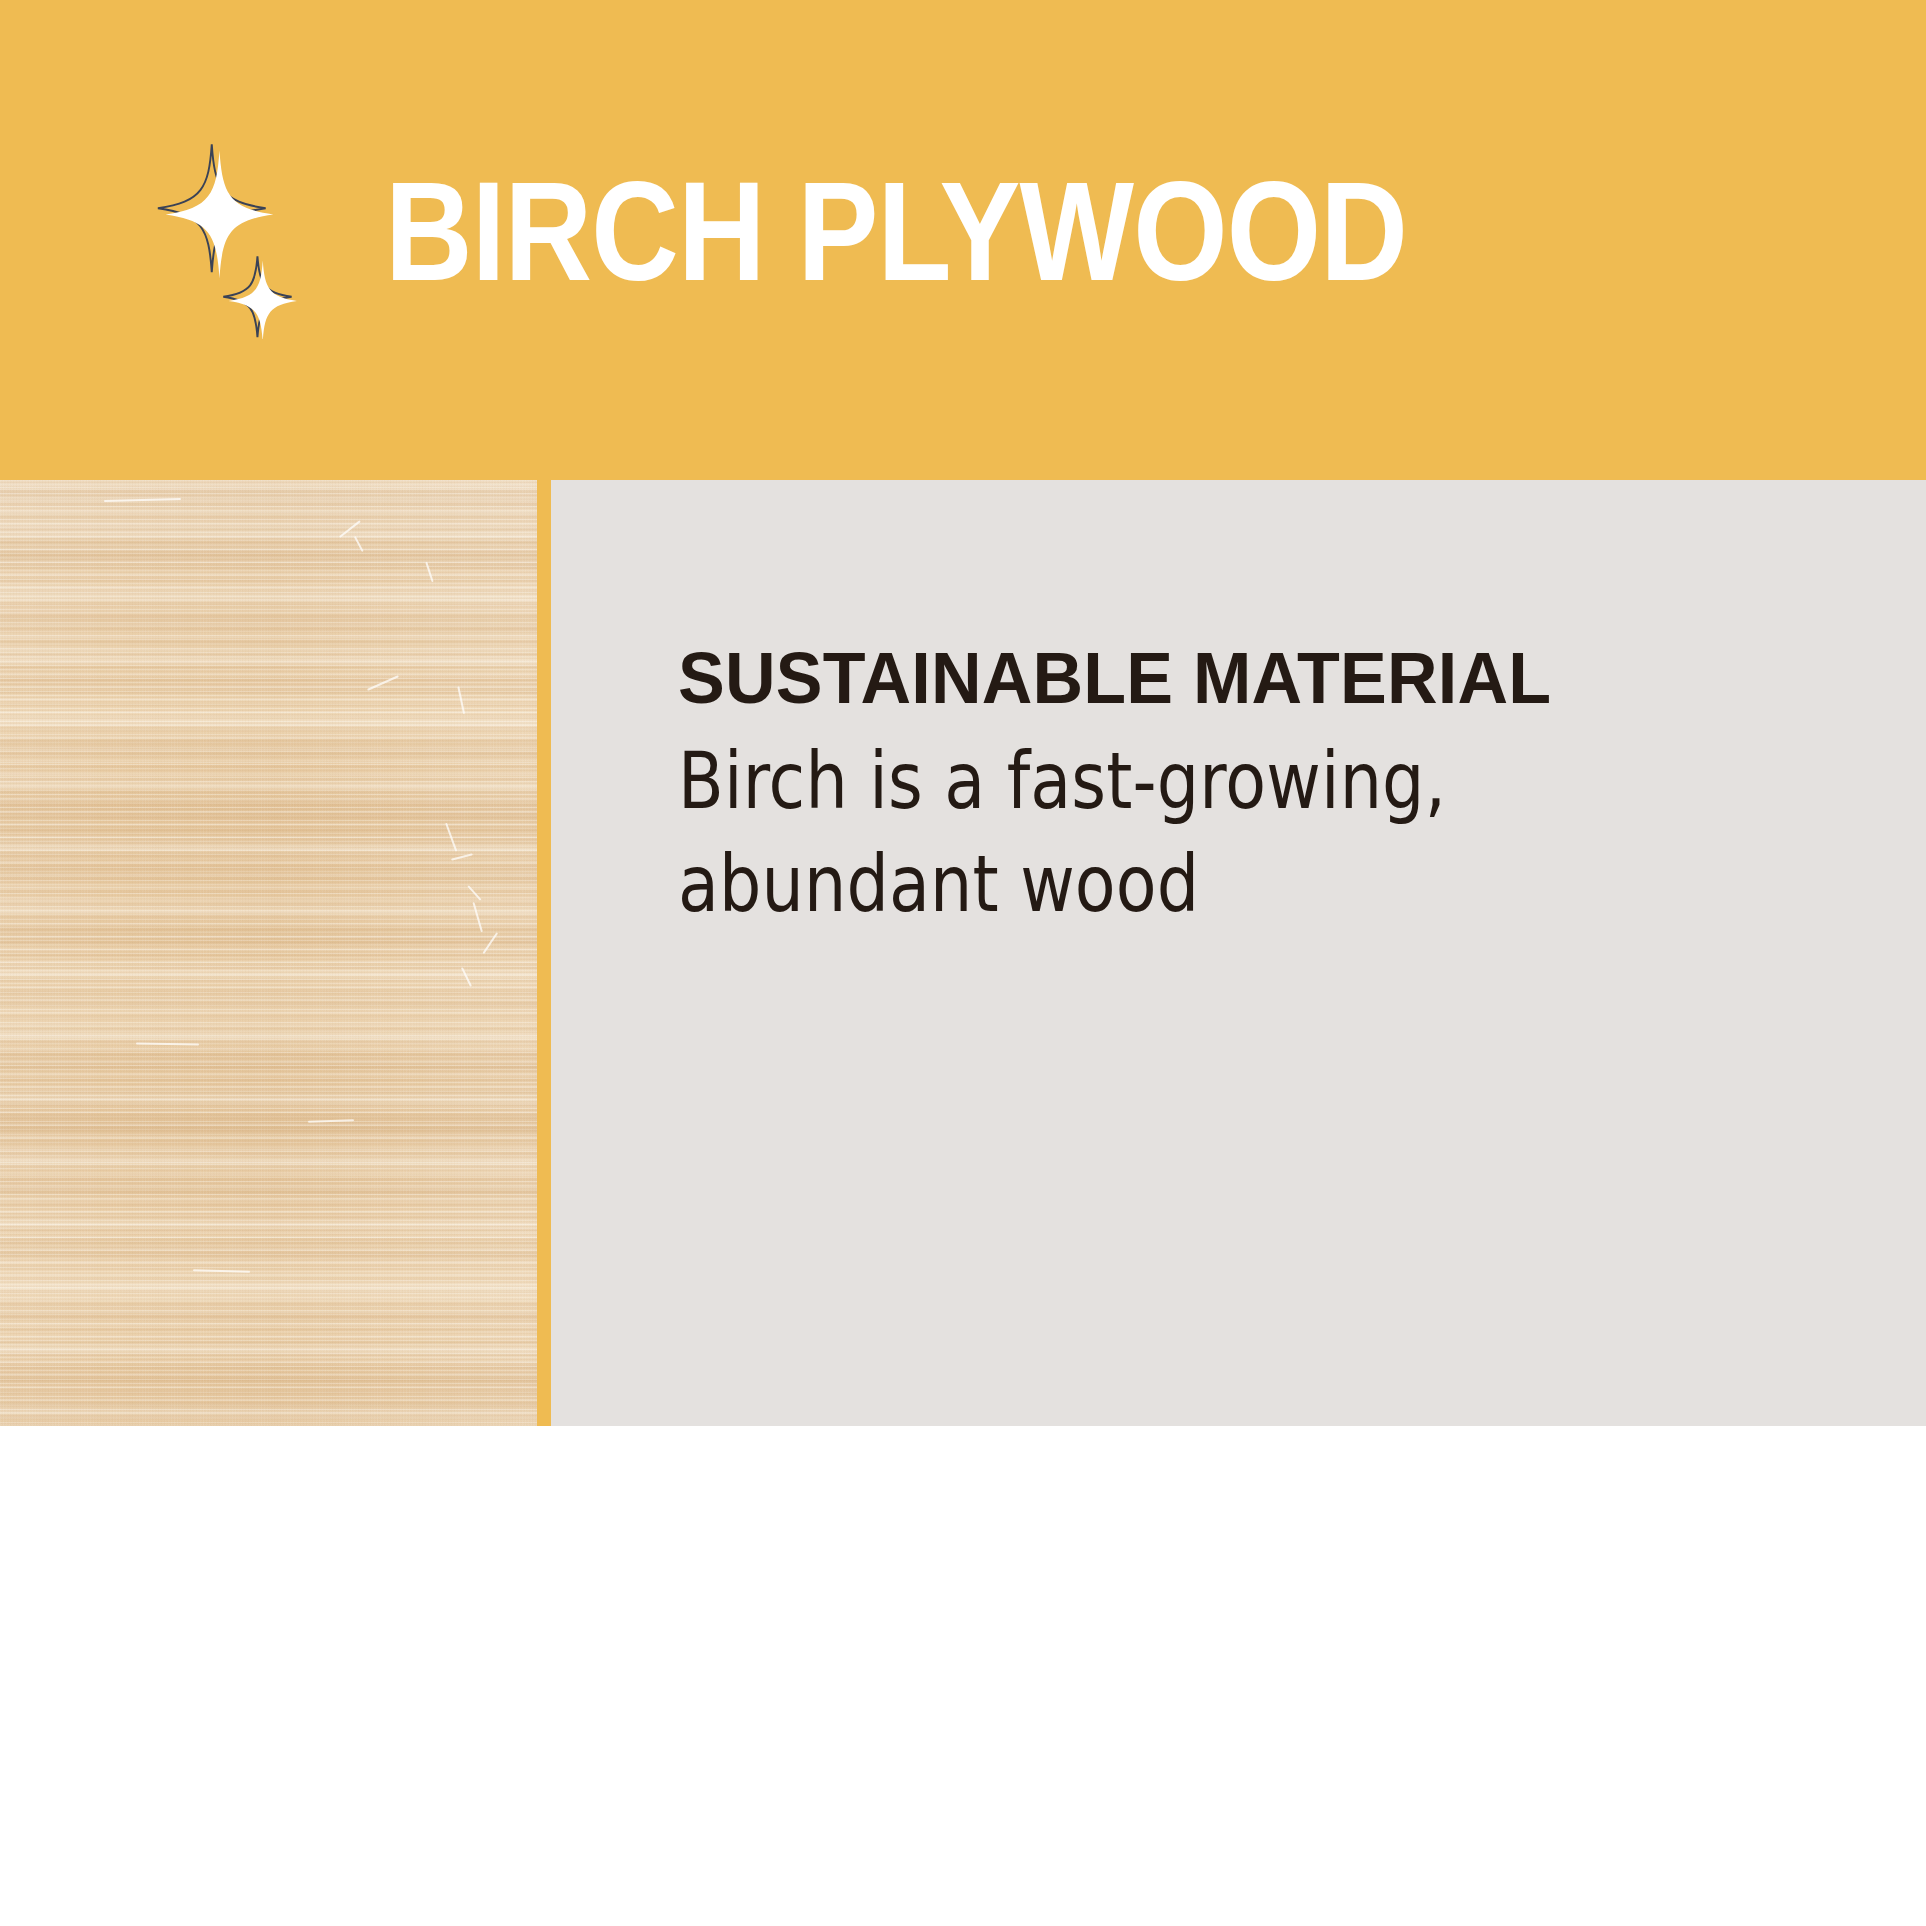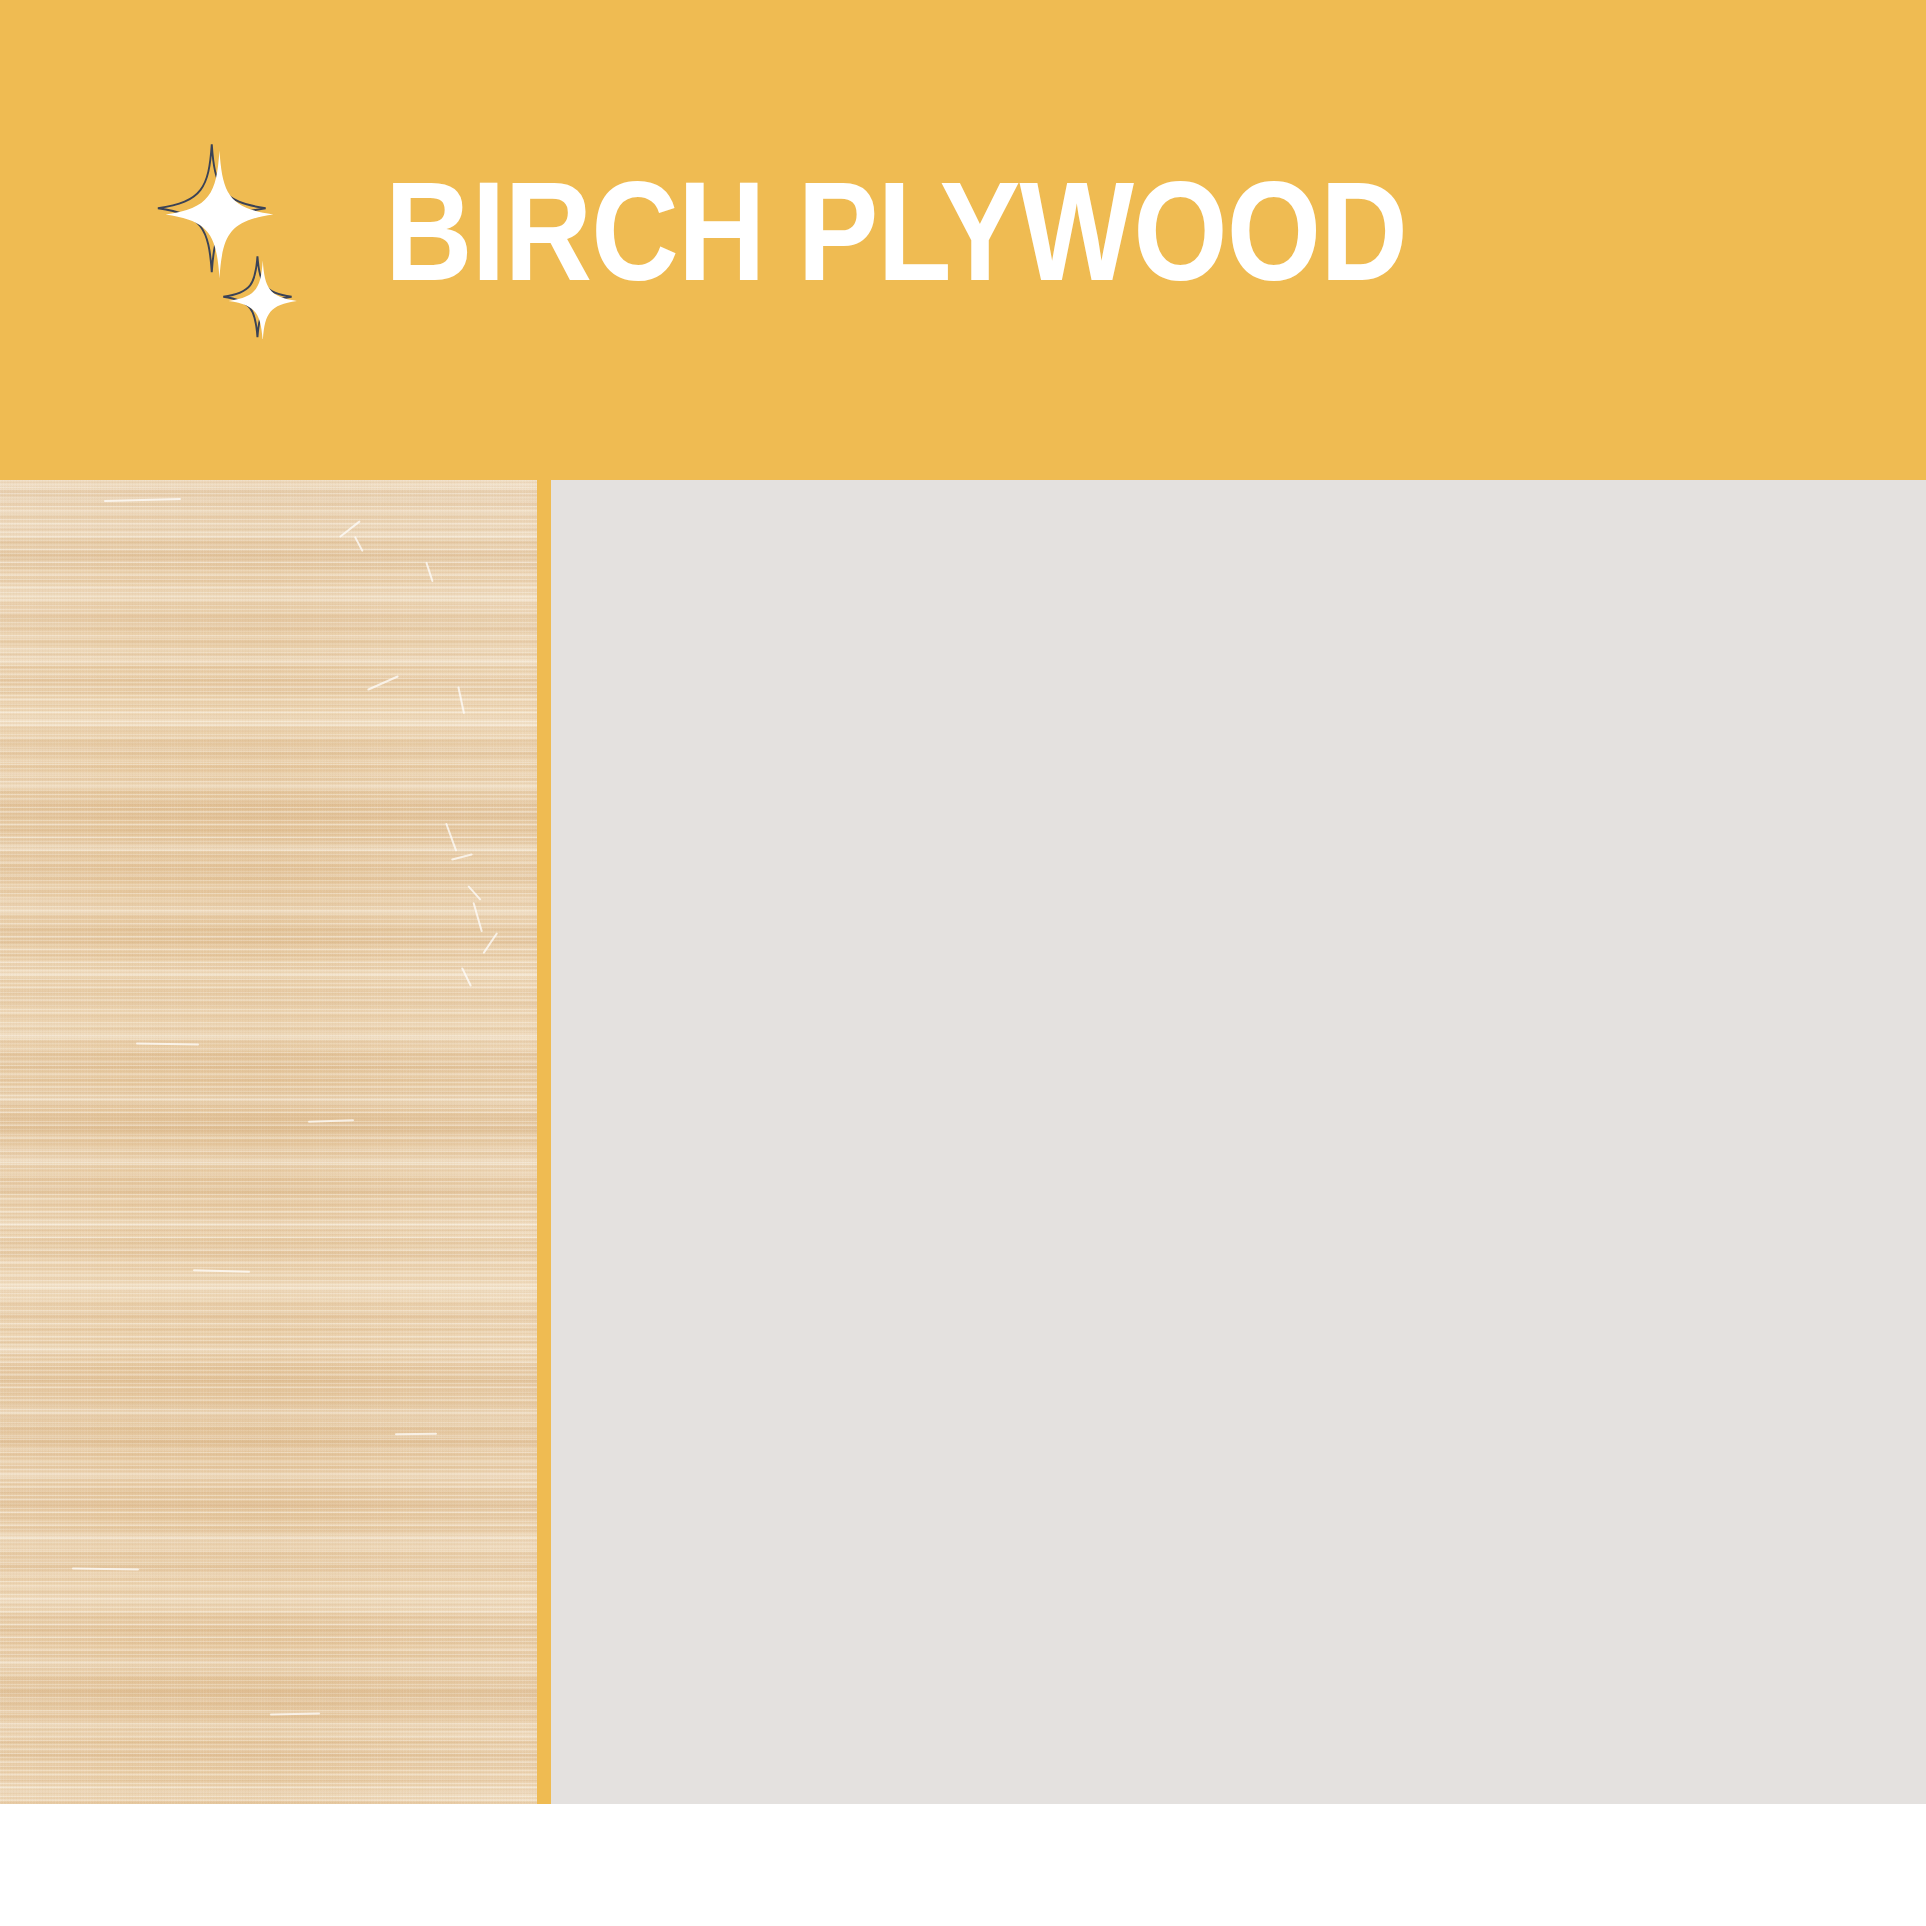--- a/index.html
+++ b/index.html
@@ -6,21 +6,21 @@
   html, body {
     margin: 0;
     padding: 0;
     background: #ffffff;
   }
   * { box-sizing: border-box; }
 
   .poster {
     position: relative;
     width: 1926px;
-    height: 1804px;
+    height: 1426px;
     overflow: hidden;
     background: #0f766e;
     font-family: "Liberation Sans", "DejaVu Sans", sans-serif;
   }
 
   
   .header {
     position: absolute;
     left: 0; top: 0;
     width: 1926px;
@@ -251,20 +251,25 @@
     <i class="wood-scratch" style="left:72px; top:1088px; width:67px; height:1.9px;  transform:rotate(0.8deg);"></i>
     <i class="wood-scratch" style="left:270px; top:1233px; width:50px; height:1.9px;  transform:rotate(-1.2deg);"></i>
     <i class="wood-scratch" style="left:144px; top:1368px; width:58px; height:1.9px;  transform:rotate(1deg);"></i>
   </div>
 
   <div class="divider-stripe"></div>
 
   <div class="content">
     <div class="feature-list">
 
+      <div class="feature">
+        <div class="feature-title">SUSTAINABLE MATERIAL</div>
+        <div class="feature-body">Birch is a fast-growing,
+abundant wood</div>
+      </div>
 
 
 
     </div>
   </div>
 
 </div>
 
 
 </body></html>

